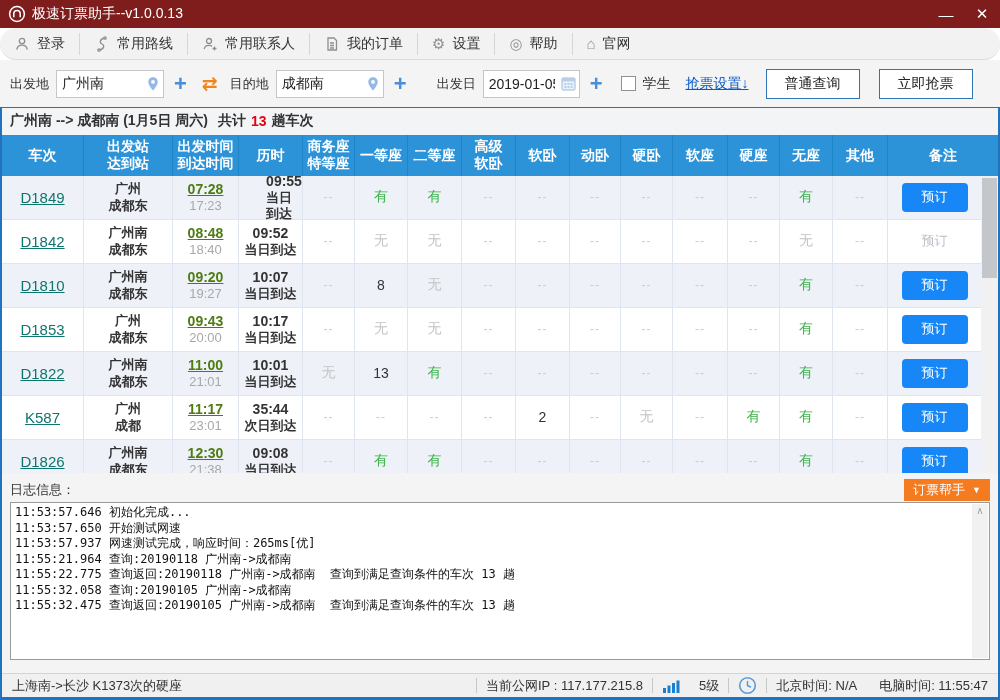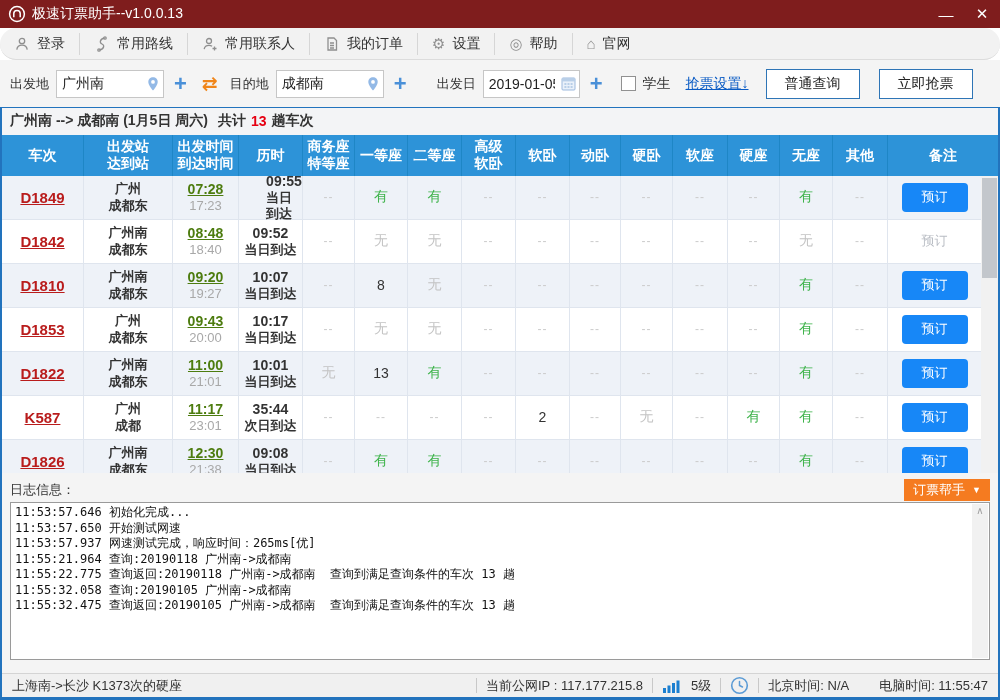--- a/index.html
+++ b/index.html
@@ -42,21 +42,21 @@
 
   .thead { height:41px; background:#2d93d8; display:flex; }
   .th { display:flex; flex-direction:column; align-items:center; justify-content:center; color:#fff; font-size:14px; font-weight:bold; line-height:17px; border-left:1px solid #1e86c6; }
   .th:first-child { border-left:none; } .th.flex { flex:1; }
 
   .tbody { height:298px; position:relative; background:#fff; overflow:hidden; }
   .row { display:flex; height:44px; margin-right:17px; border-bottom:1px solid #dfe5ee; background:#fff; }
   .row.alt { background:#eef2f8; }
   .td { display:flex; flex-direction:column; align-items:center; justify-content:center; border-left:1px solid #dfe5ee; }
   .td:first-child { border-left:none; } .td.flex { flex:1; }
-  .train-no { font-size:15px; font-weight:bold; color:#b91c1c; text-decoration:underline; cursor:default; }
+  .train-no { font-size:15px; font-weight:normal; color:#0f766e; text-decoration:underline; cursor:default; }
   .station div { font-size:13px; font-weight:bold; color:#333; line-height:17px; }
   .dep { font-size:14px; font-weight:bold; color:#4d7c0f; line-height:17px;text-decoration:underline; }
   .arr { font-size:13px; color:#a8a8a8; line-height:16px; }
   .d1 { font-size:14px; font-weight:bold; color:#333; line-height:17px; }
   .d2 { font-size:13px; font-weight:bold; color:#333; line-height:16px; }
   .seat { font-size:14px; }
   .seat.avail { color:#3eb34a; } .seat.soldout { color:#c3c3c3; }
   .seat.dash { color:#ccc; font-size:12px; letter-spacing:1px; } .seat.num { color:#333; }
   .book-btn { width:66px; height:29px; background:#1787f7; border-radius:4px; color:#fff; font-size:13px; display:flex; align-items:center; justify-content:center; }
   .book-btn.disabled { background:none; color:#b9bdc4; }
@@ -79,21 +79,21 @@
   .helper-btn .dd { font-size:9px; }
   .log-box { flex:1; background:#fff; border:1px solid #9a9a9a; position:relative; overflow:hidden; padding:2px 20px 2px 4px; }
   .log-line { font-family:"DejaVu Sans Mono","Liberation Mono",monospace; font-size:12px; color:#111; line-height:15.5px; white-space:pre; overflow:hidden; }
   .log-scroll { position:absolute; right:1px; top:1px; bottom:1px; width:16px; background:#f1f1f1; text-align:center; }
   .scroll-arrow { color:#a0a0a0; font-size:10px; line-height:14px; }
 
   
   .statusbar { height:24px; background:#f0f0f0; border-top:1px solid #d4d4d4; display:flex; align-items:center; font-size:13px; color:#333; padding:0 10px; gap:9px; }
   .sb-task { flex:0 0 455px; }
   .sep { width:1px; height:15px; background:#c8c8c8; }
-  .signal { display:flex; align-items:center; gap:9px; }
+  .signal { display:flex; align-items:center; gap:17px; }
   .sb-spacer { flex:1; }
   .bottom-strip { height:3px; background:#2273bd; }
 </style>
 </head>
 <body>
 
 <div class="titlebar">
   <span style="display:flex;">
     <svg width="18" height="18" viewBox="0 0 18 18">
         <circle cx="9" cy="9" r="7.4" fill="none" stroke="#fff" stroke-width="1.5"></circle>

